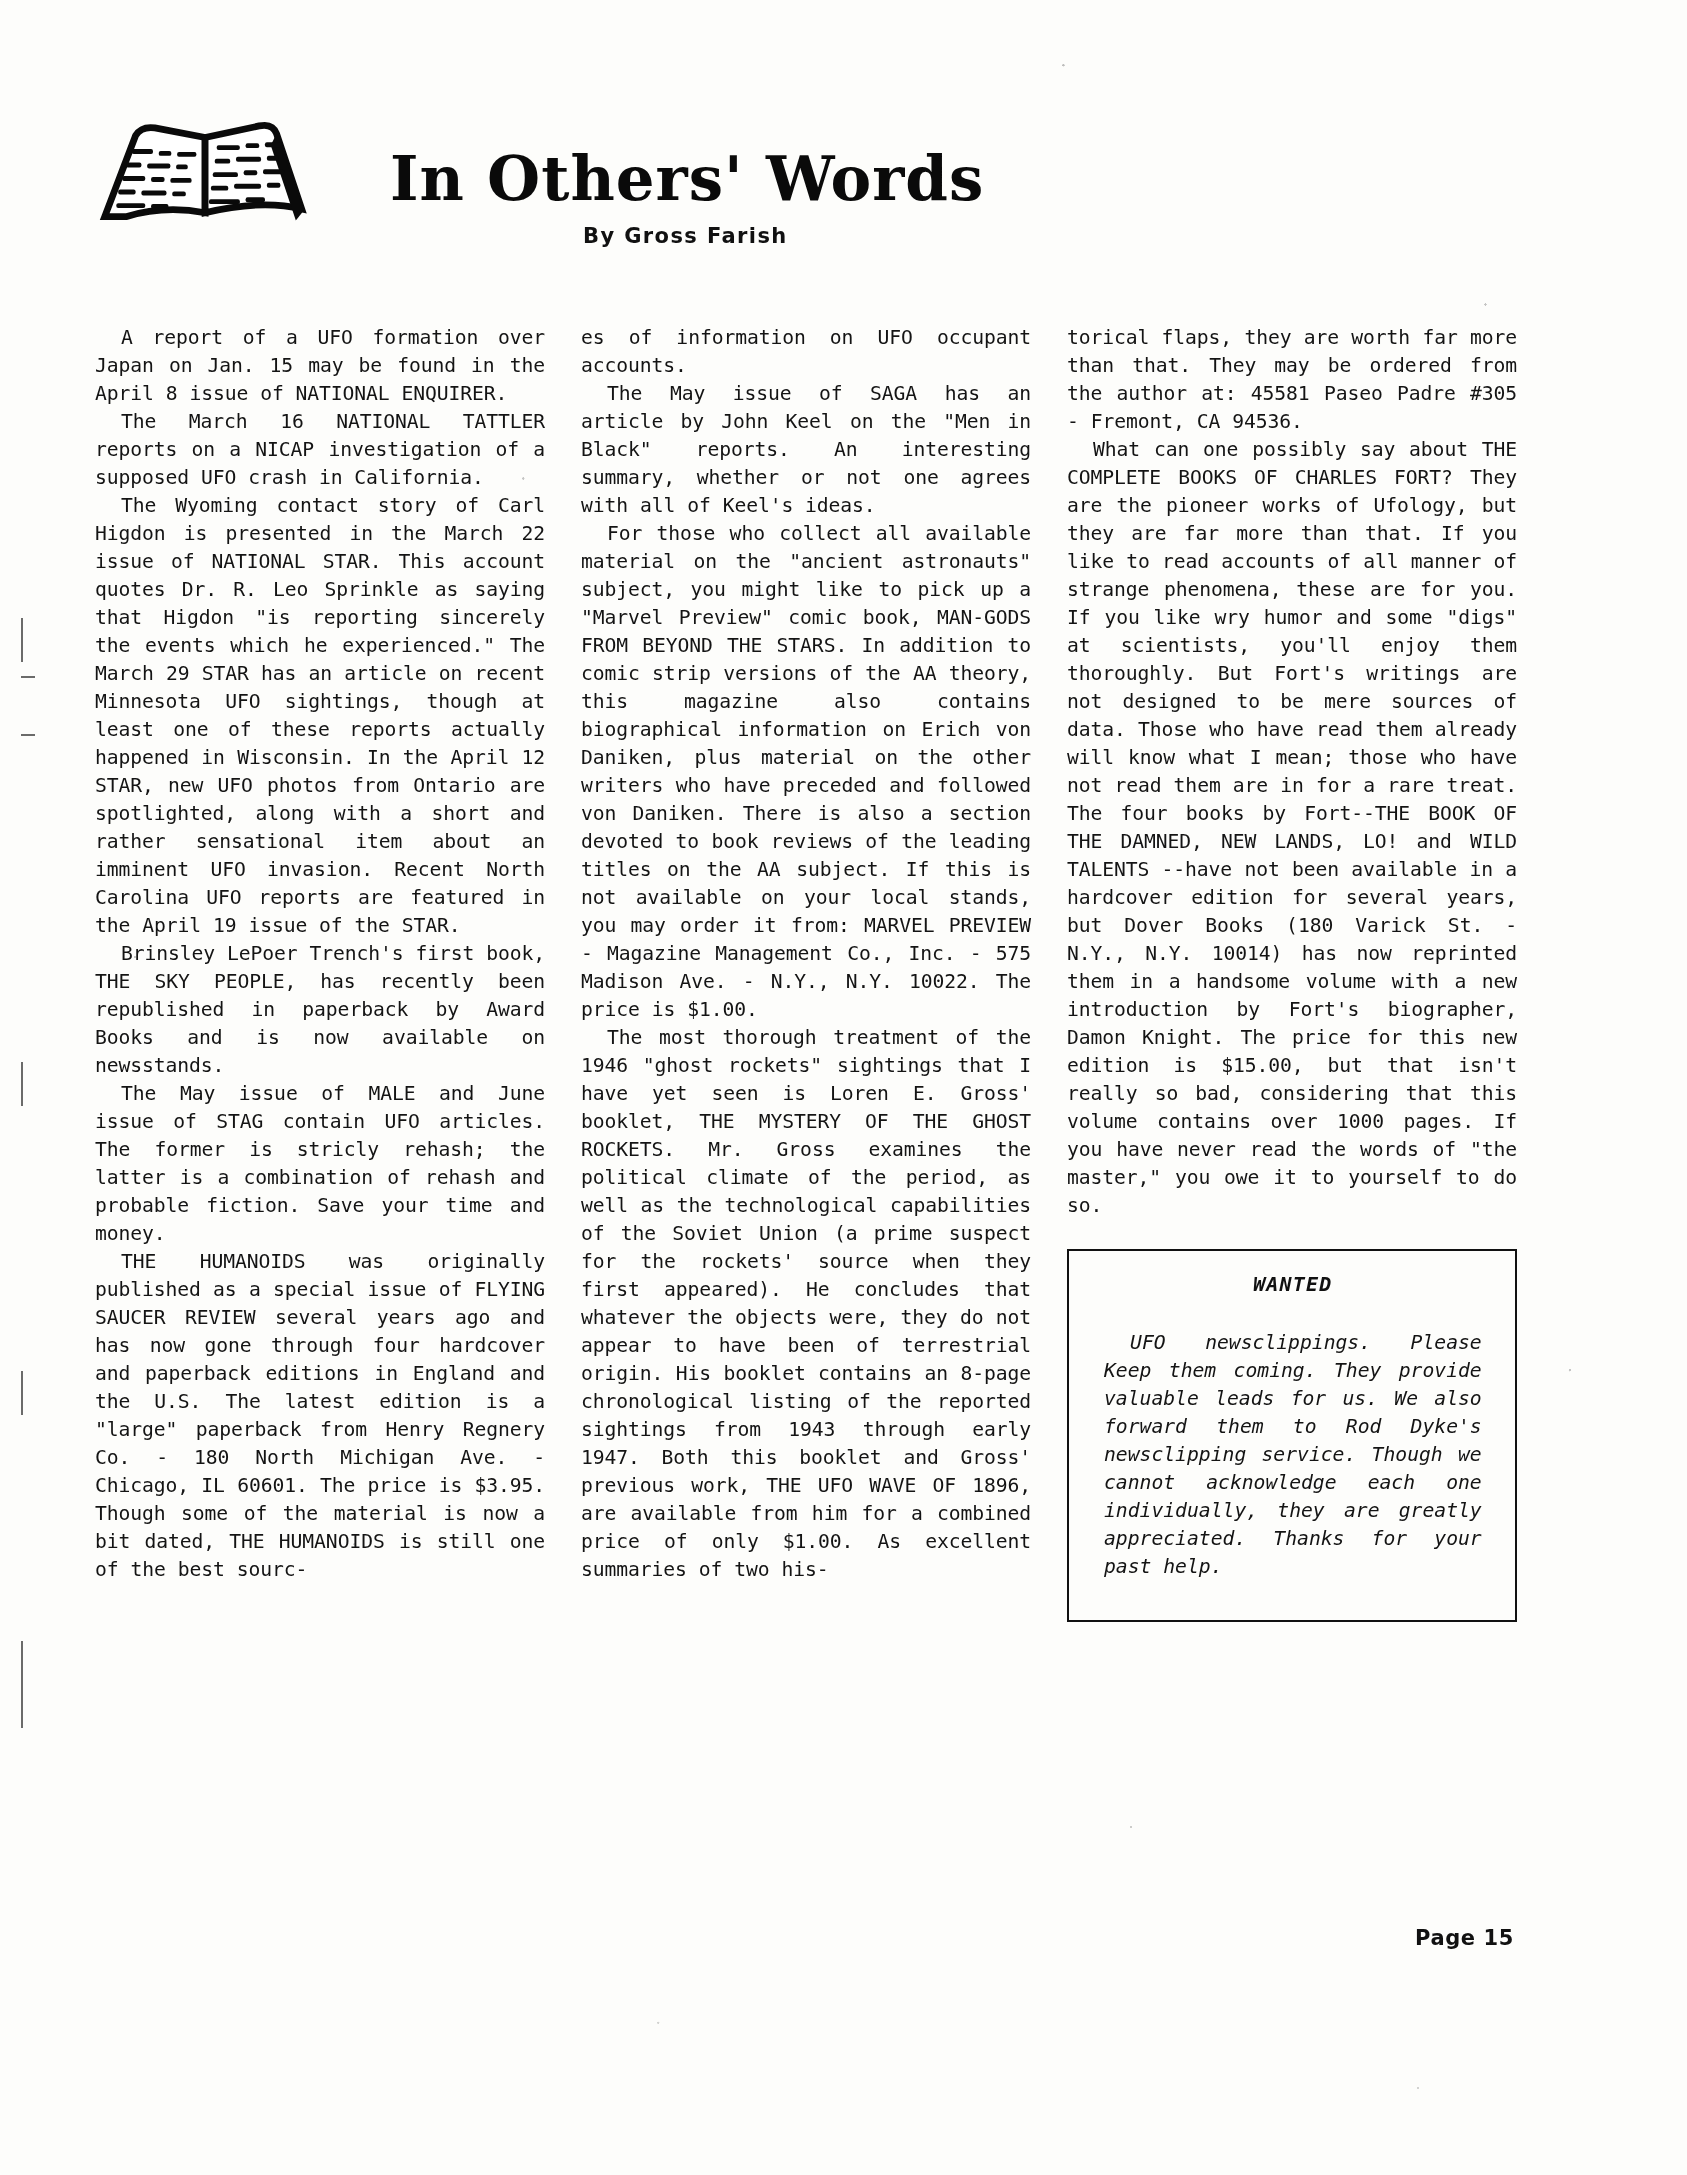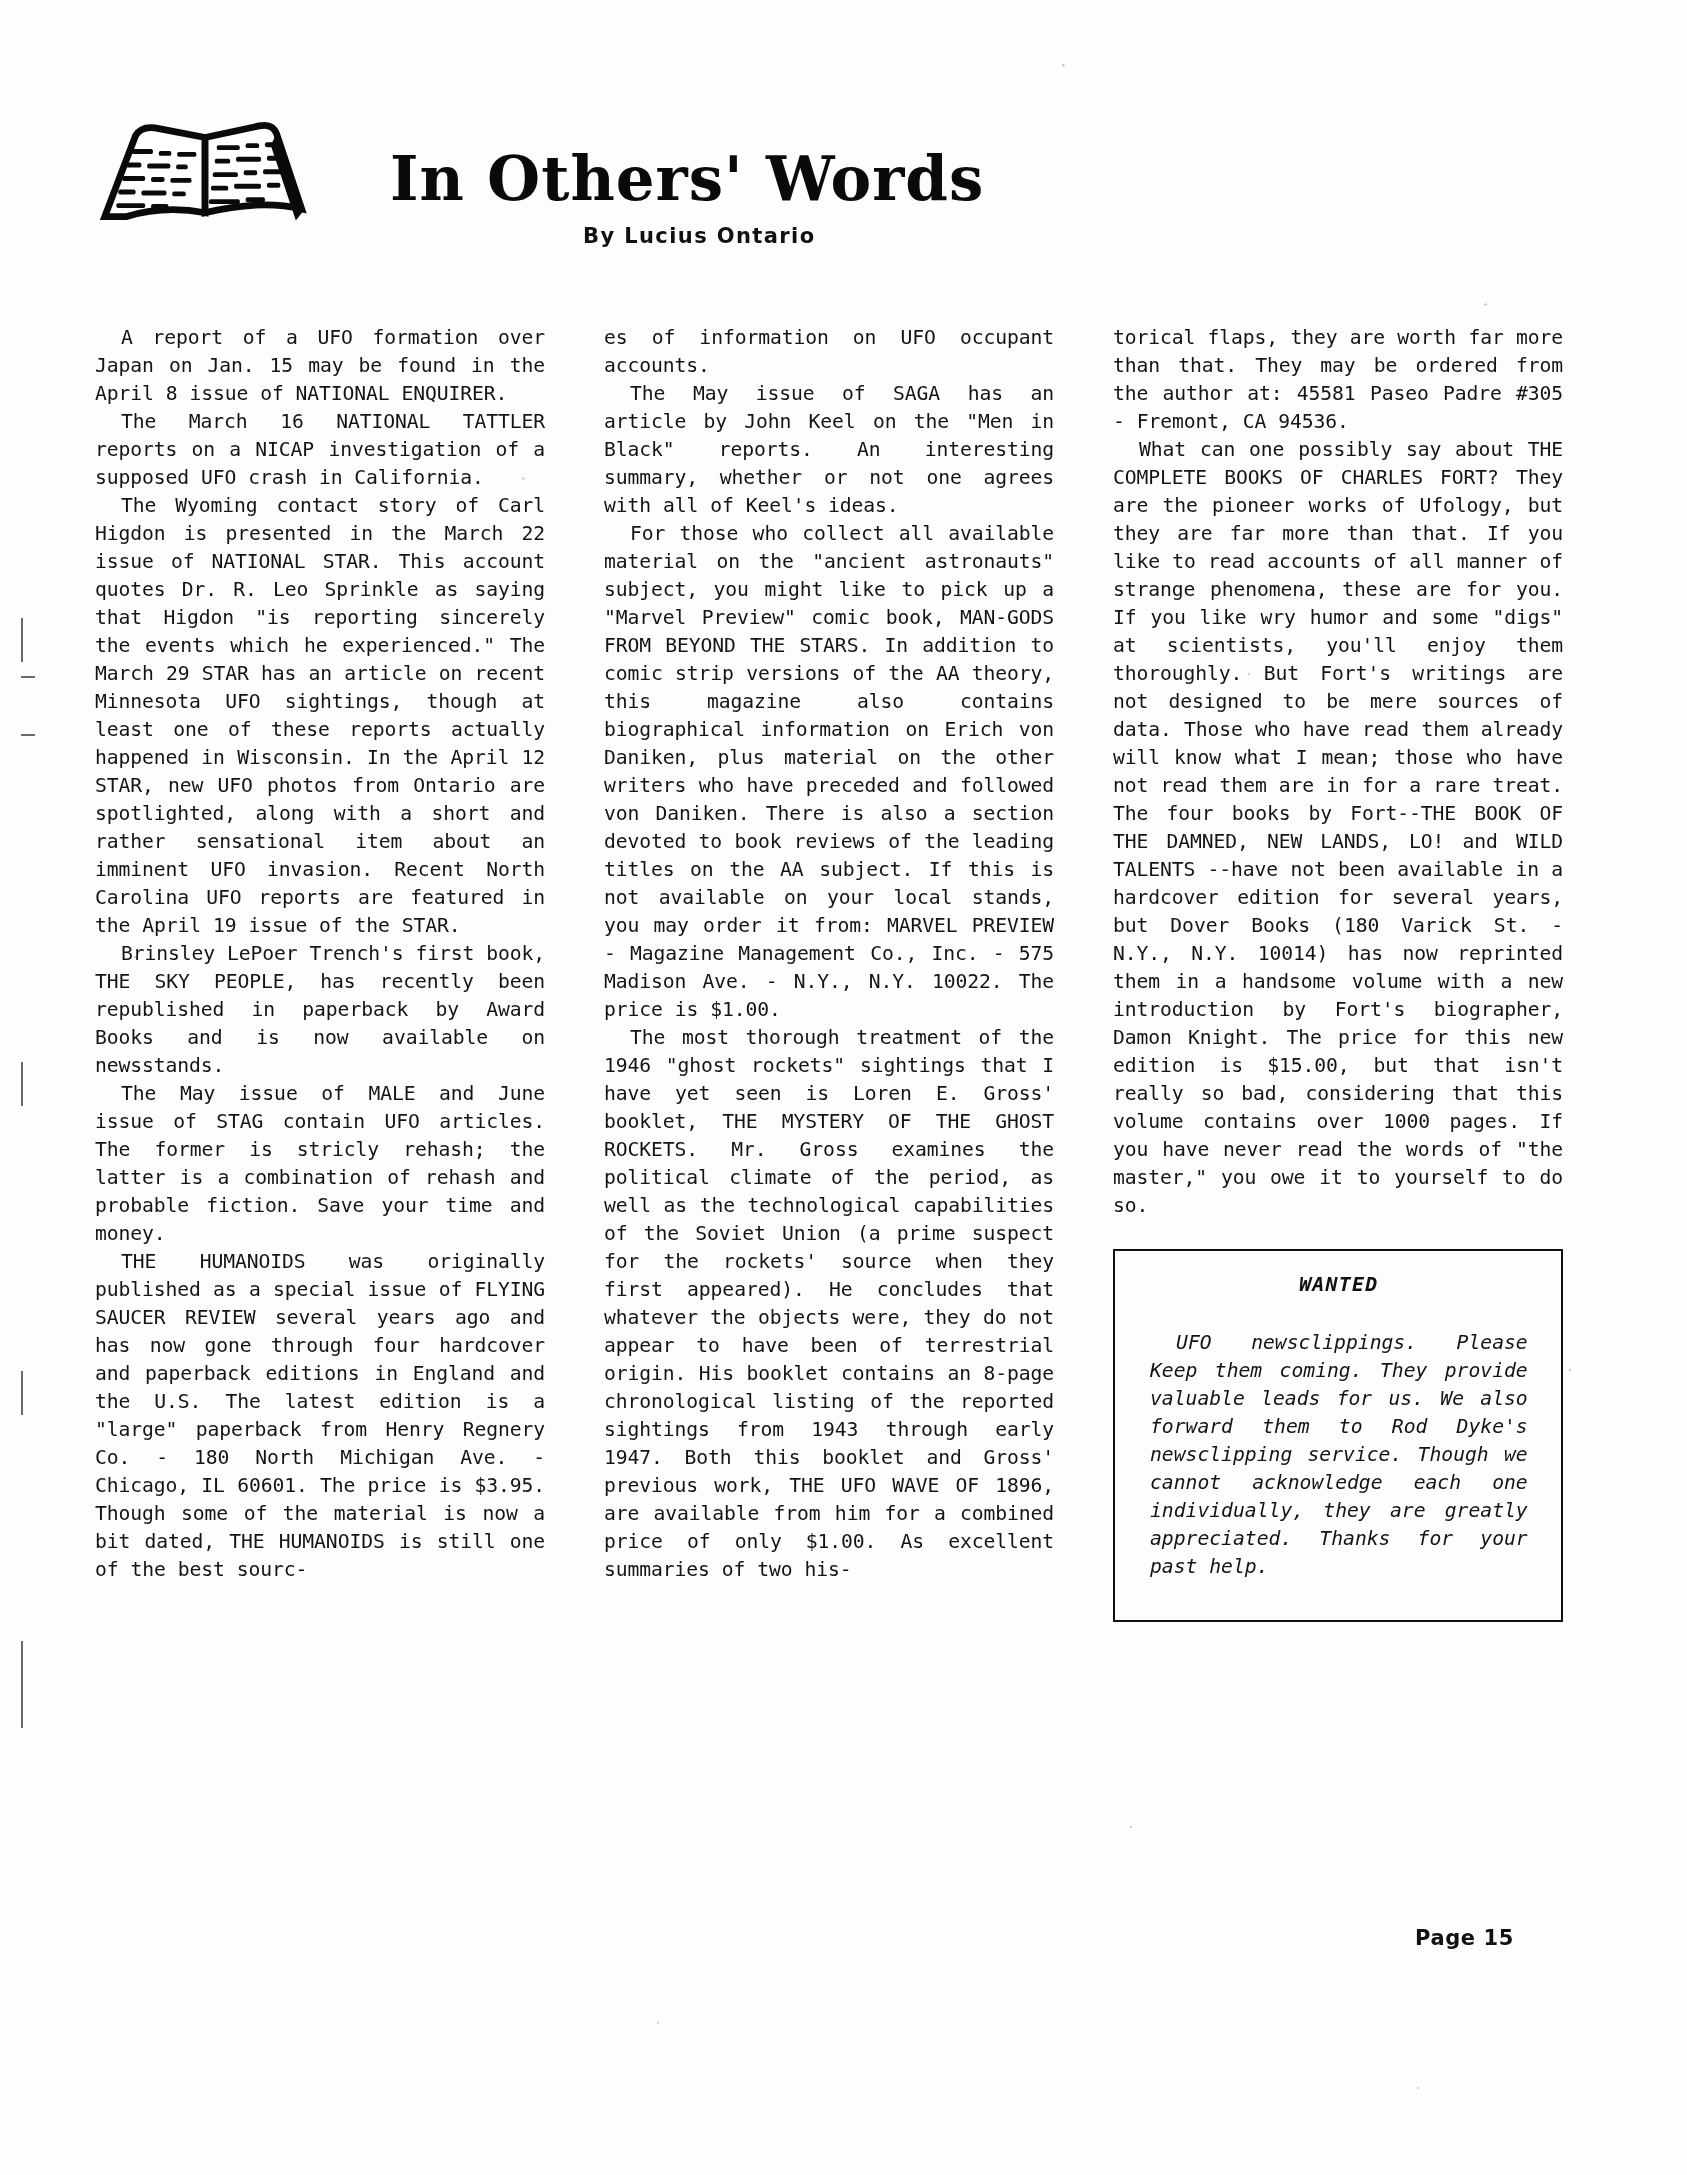--- a/index.html
+++ b/index.html
@@ -84,21 +84,21 @@
     white-space: nowrap;
   }
 
   
   .columns {
     position: absolute;
     left: 95px;
     top: 324px;
     width: 1429px;
     display: flex;
-    gap: 59px;
+    gap: 36px;
   }
   .column {
     width: 450px;
     flex: 0 0 450px;
   }
 
   .para {
     font-family: "DejaVu Sans Mono", monospace;
     font-size: 19.7px;
     line-height: 28px;
@@ -224,21 +224,21 @@
           <rect x="142" y="70" width="28" height="5" rx="2"></rect>
           <rect x="176" y="69" width="14" height="5" rx="2"></rect>
           <rect x="116" y="86" width="32" height="5" rx="2"></rect>
           <rect x="154" y="84" width="20" height="5" rx="2"></rect>
         </g>
       </svg>
     </div>
 
     <div class="masthead-title">In Others' Words</div>
 
-    <div class="masthead-byline">By Lucius Ontario</div>
+    <div class="masthead-byline">By Gross Farish</div>
   </div>
 
   <div class="columns">
 
     <div class="column">
       <p class="para">A report of a UFO formation over Japan on Jan. 15 may be found in the April 8 issue of NATIONAL ENQUIRER.</p>
       <p class="para">The March 16 NATIONAL TATTLER reports on a NICAP investigation of a supposed UFO crash in California.</p>
       <p class="para">The Wyoming contact story of Carl Higdon is presented in the March 22 issue of NATIONAL STAR. This account quotes Dr. R. Leo Sprinkle as saying that Higdon "is reporting sincerely the events which he experienced." The March 29 STAR has an article on recent Minnesota UFO sightings, though at least one of these reports actually happened in Wisconsin. In the April 12 STAR, new UFO photos from Ontario are spotlighted, along with a short and rather sensational item about an imminent UFO invasion. Recent North Carolina UFO reports are featured in the April 19 issue of the STAR.</p>
       <p class="para">Brinsley LePoer Trench's first book, THE SKY PEOPLE, has recently been republished in paperback by Award Books and is now available on newsstands.</p>
       <p class="para">The May issue of MALE and June issue of STAG contain UFO articles. The former is stricly rehash; the latter is a combination of rehash and probable fiction. Save your time and money.</p>

